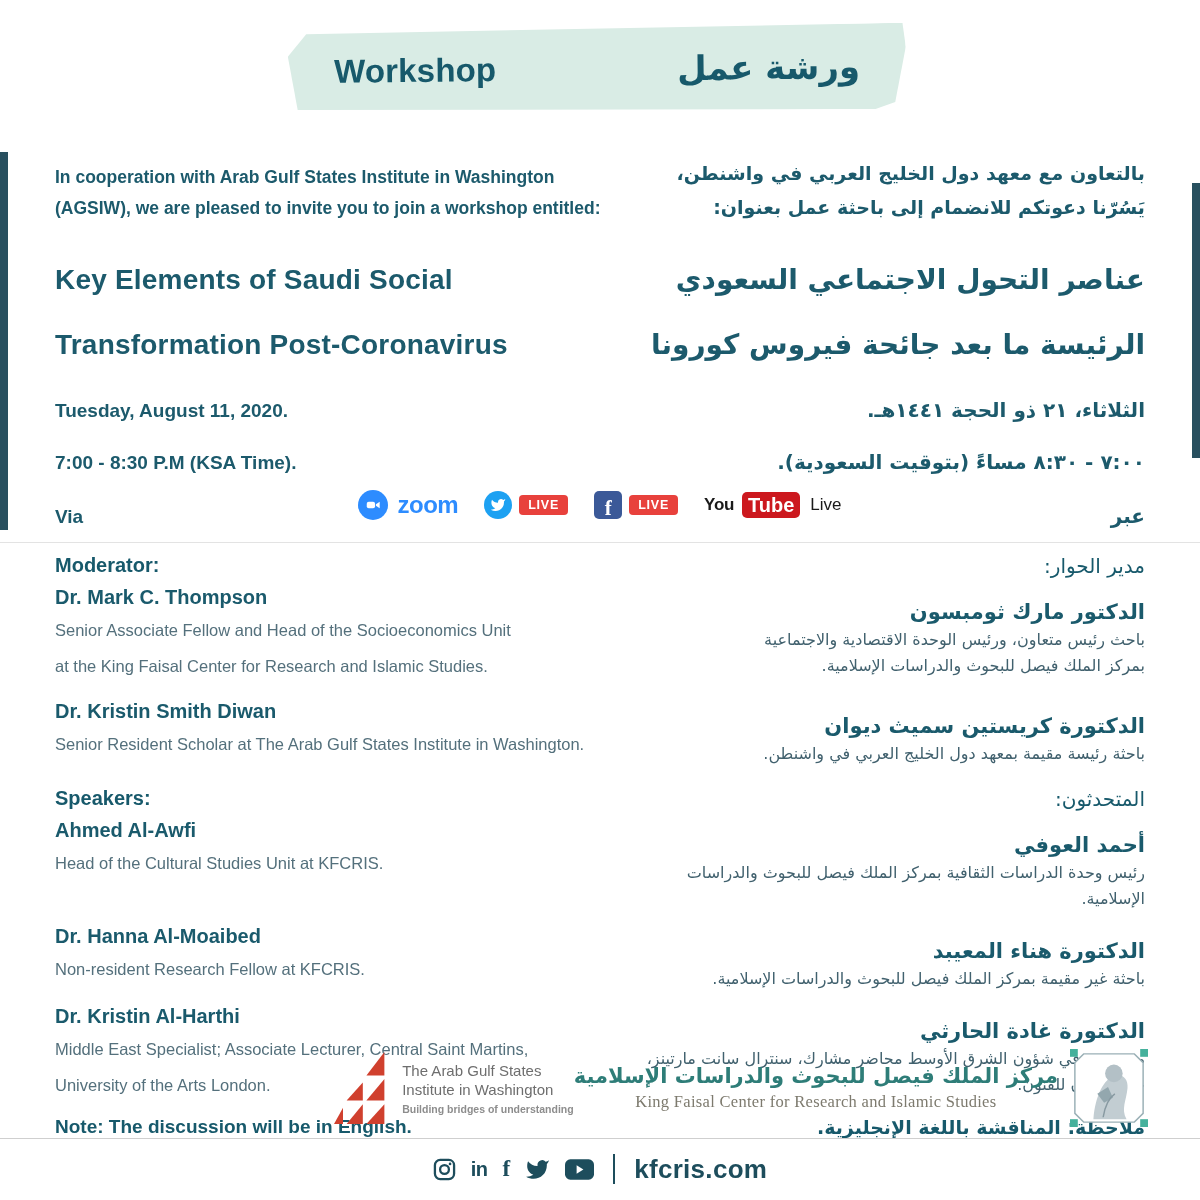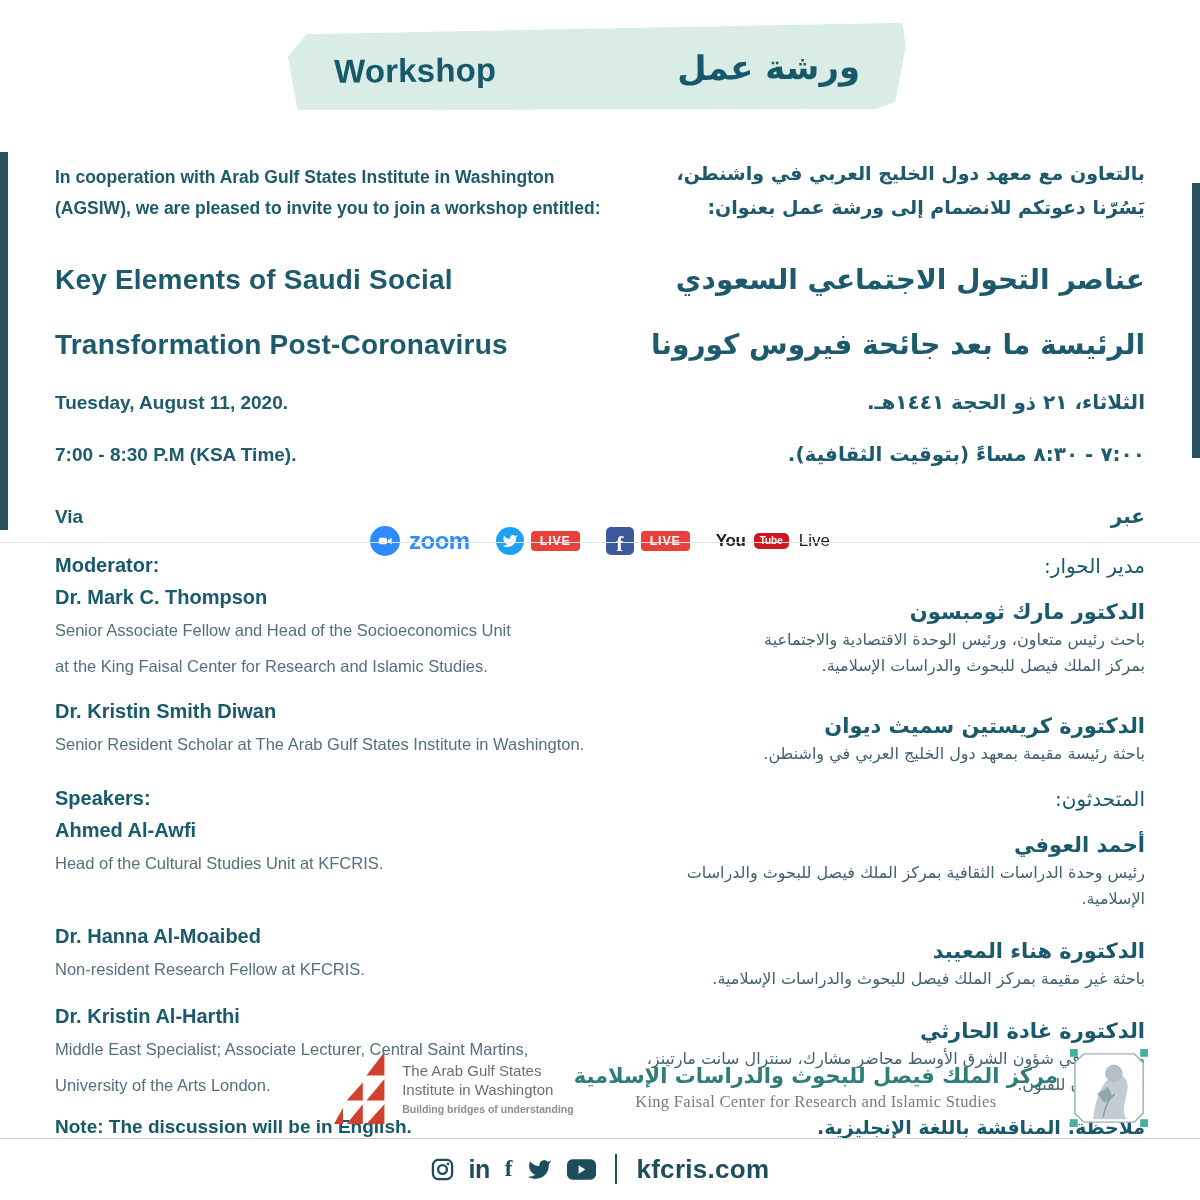--- a/index.html
+++ b/index.html
@@ -33,36 +33,36 @@
   .intro-en{font-size:17.5px;font-weight:700;color:#1c5a6c;line-height:31px;max-width:560px;}
   .intro-ar{font-size:19px;font-weight:700;color:#1c5a6c;line-height:34px;max-width:520px;}
 
   .title-row{top:247px;}
   .title-en{font-size:28px;font-weight:800;color:#1c5a6c;line-height:65px;letter-spacing:.2px;max-width:590px;}
   .title-ar{font-size:28px;font-weight:800;color:#1c5a6c;line-height:65px;max-width:560px;}
 
   .date-row{top:390px;}
   .time-row{top:442px;}
   .sch-en{font-size:19px;font-weight:600;color:#1c5a6c;}
-  .sch-ar{font-size:20px;font-weight:700;color:#1c5a6c;}
+  .sch-ar{font-size:20px;font-weight:700;color:#1c5a6c;margin-top:8px;}
 
   .via-row{top:492px;height:36px;align-items:flex-end;}
   .via-en{font-size:19px;font-weight:700;color:#1c5a6c;}
   .via-ar{font-size:20px;font-weight:700;color:#1c5a6c;}
 
   .platforms{position:absolute;left:345px;right:345px;top:-2px;display:flex;align-items:center;justify-content:center;gap:13px;}
-  .pitem{display:flex;align-items:center;gap:7px;margin-top:36px;}
+  .pitem{display:flex;align-items:center;gap:7px;}
   .sep{width:1px;height:26px;background:#ccd3d8;}
   .zoom-circle{width:30px;height:30px;border-radius:50%;background:#2d8cff;display:flex;align-items:center;justify-content:center;}
   .zoom-word{font-size:24px;font-weight:700;color:#2d8cff;letter-spacing:-0.5px;margin-left:2px;}
   .tw-circle{width:28px;height:28px;border-radius:50%;background:#1da1f2;display:flex;align-items:center;justify-content:center;}
   .live-badge{background:#e8413c;color:#fff;font-size:12.5px;font-weight:800;letter-spacing:.8px;padding:4px 9px;border-radius:4px;line-height:1;}
   .fb-square{width:28px;height:28px;border-radius:5px;background:#3b5998;color:#fff;font-size:21px;font-weight:700;display:flex;align-items:flex-end;justify-content:center;line-height:1;padding-bottom:0px;box-sizing:border-box;font-family:"Liberation Serif",serif;}
   .yt-you{font-size:17px;font-weight:800;color:#1a1a1a;letter-spacing:-.3px;}
-  .yt-tube{background:#cc181e;color:#fff;font-size:10px;font-weight:800;padding:3px 6px;border-radius:5px;margin:0 3px 0 1px;line-height:1;}
+  .yt-tube{background:#cc181e;color:#fff;font-size:20px;font-weight:800;padding:3px 6px;border-radius:5px;margin:0 3px 0 1px;line-height:1;}
   .yt-live{font-size:17px;font-weight:400;color:#1a1a1a;}
 
   .hr{position:absolute;left:0;right:0;height:1px;background:#e3e3e3;}
   .hr1{top:542px;}
   .hr2{top:1138px;background:#cfcfcf;}
 
   
   .people{position:absolute;top:554px;left:55px;right:55px;}
   .prow{display:flex;justify-content:space-between;align-items:flex-start;}
   .pen{max-width:600px;}
@@ -88,57 +88,57 @@
   .agsiw-name{font-size:15px;line-height:19px;color:#6e6e6e;margin-bottom:4px;}
   .agsiw-tag{font-size:10.5px;font-weight:600;color:#8d8d8d;}
   .kfcris{display:flex;align-items:center;gap:12px;}
   .kfcris-text{display:flex;flex-direction:column;align-items:center;}
   .kfcris-ar{font-size:21px;font-weight:700;color:#2e7d78;direction:rtl;margin-bottom:4px;}
   .kfcris-en{font-family:"Liberation Serif",serif;font-size:16.5px;color:#7d7a6e;letter-spacing:.3px;}
 
   
   .footer{position:absolute;top:1146px;left:0;right:0;height:46px;display:flex;align-items:center;justify-content:center;gap:15px;}
   .ficon{display:flex;align-items:center;justify-content:center;color:#1d4d5c;}
-  .f-in{font-size:25px;font-weight:800;letter-spacing:-.5px;}
+  .f-in{font-size:20px;font-weight:800;letter-spacing:-.5px;}
   .f-fb{font-size:23px;font-weight:800;font-family:"Liberation Serif",serif;}
   .fsep{width:2px;height:30px;background:#1d4d5c;margin:0 4px;}
   .website{font-size:26px;font-weight:600;color:#1d4d5c;letter-spacing:.3px;}
 </style>
 </head>
 <body>
 
 <div class="band">
   <span class="band-en">Workshop</span>
   <span class="band-ar ar">ورشة عمل</span>
 </div>
 
 <div class="edge edge-l"></div>
 <div class="edge edge-r"></div>
 
 <div class="row intro-row">
   <div class="intro-en pre">In cooperation with Arab Gulf States Institute in Washington
 (AGSIW), we are pleased to invite you to join a workshop entitled:</div>
   <div class="intro-ar ar pre">بالتعاون مع معهد دول الخليج العربي في واشنطن،
-يَسُرّنا دعوتكم للانضمام إلى ورشة عمل بعنوان:</div>
+يَسُرّنا دعوتكم للانضمام إلى باحثة عمل بعنوان:</div>
 </div>
 
 <div class="row title-row">
   <div class="title-en pre">Key Elements of Saudi Social
 Transformation Post-Coronavirus</div>
   <div class="title-ar ar pre">عناصر التحول الاجتماعي السعودي
 الرئيسة ما بعد جائحة فيروس كورونا</div>
 </div>
 
 <div class="row date-row">
   <div class="sch-en">Tuesday, August 11, 2020.</div>
   <div class="sch-ar ar">الثلاثاء، ٢١ ذو الحجة ١٤٤١هـ.</div>
 </div>
 <div class="row time-row">
   <div class="sch-en">7:00 - 8:30 P.M (KSA Time).</div>
-  <div class="sch-ar ar">٧:٠٠ - ٨:٣٠ مساءً (بتوقيت الثقافية).</div>
+  <div class="sch-ar ar">٧:٠٠ - ٨:٣٠ مساءً (بتوقيت السعودية).</div>
 </div>
 
 <div class="row via-row">
   <div class="via-en">Via</div>
   <div class="platforms">
     <span class="pitem">
       <span class="zoom-circle">
         <svg width="20" height="20" viewBox="0 0 24 24">
             <rect x="4.5" y="8" width="10" height="8" rx="2.4" fill="#fff"></rect>
             <path d="M15.5 11 L20 8.2 v7.6 L15.5 13z" fill="#fff"></path>

